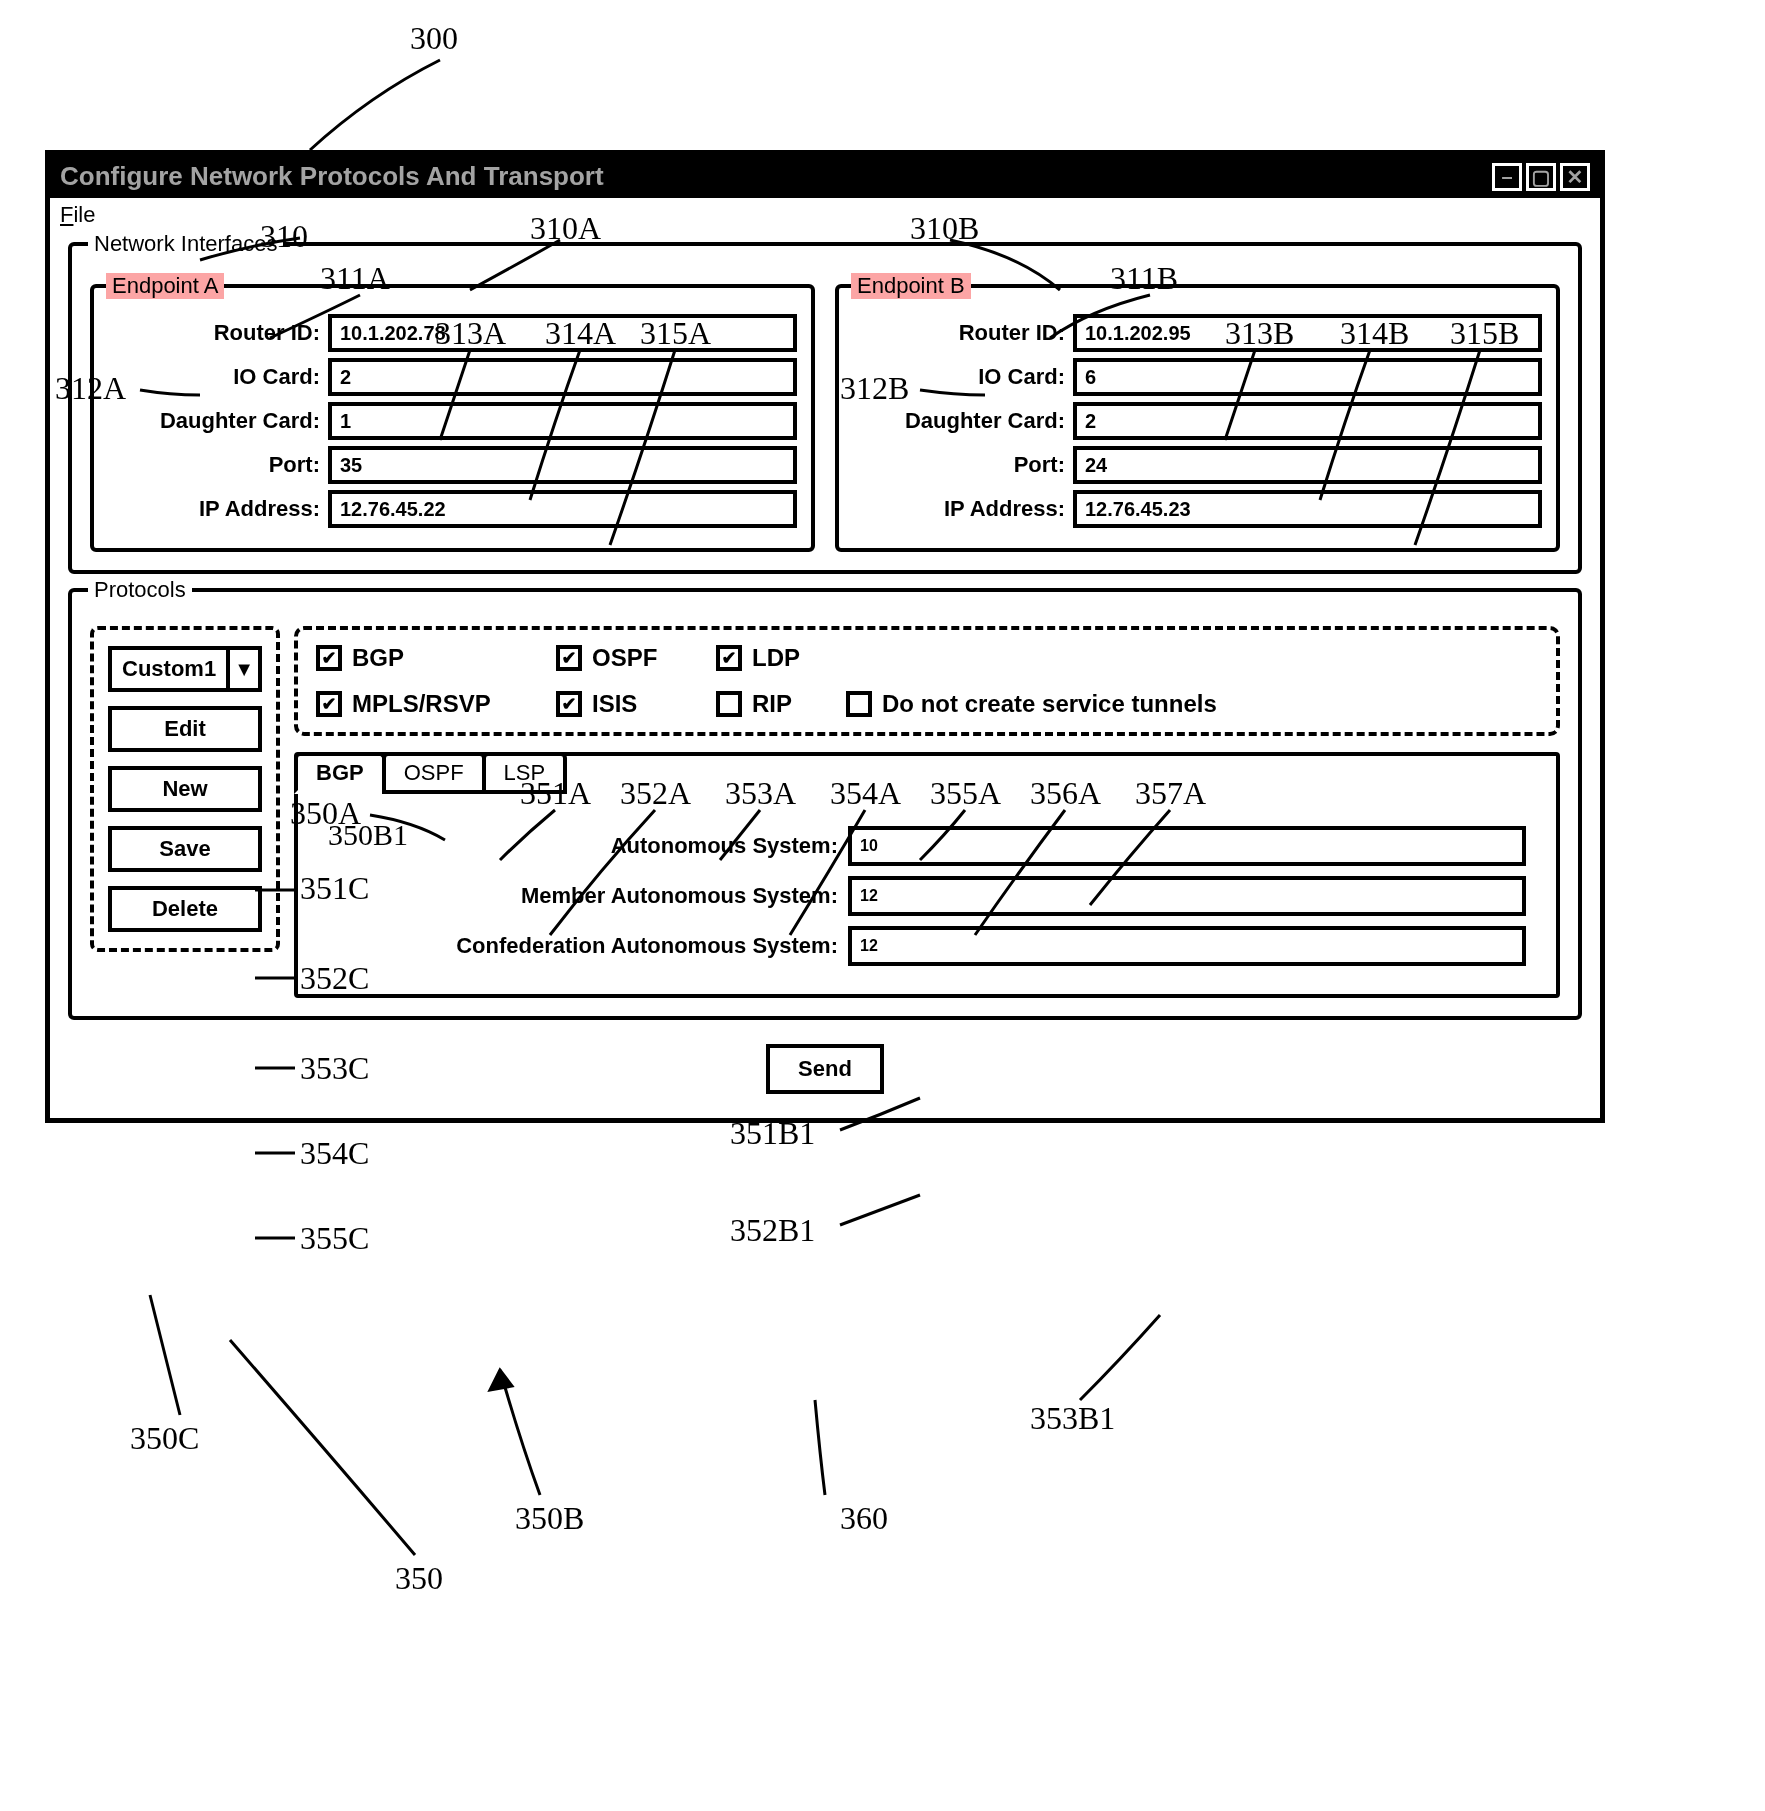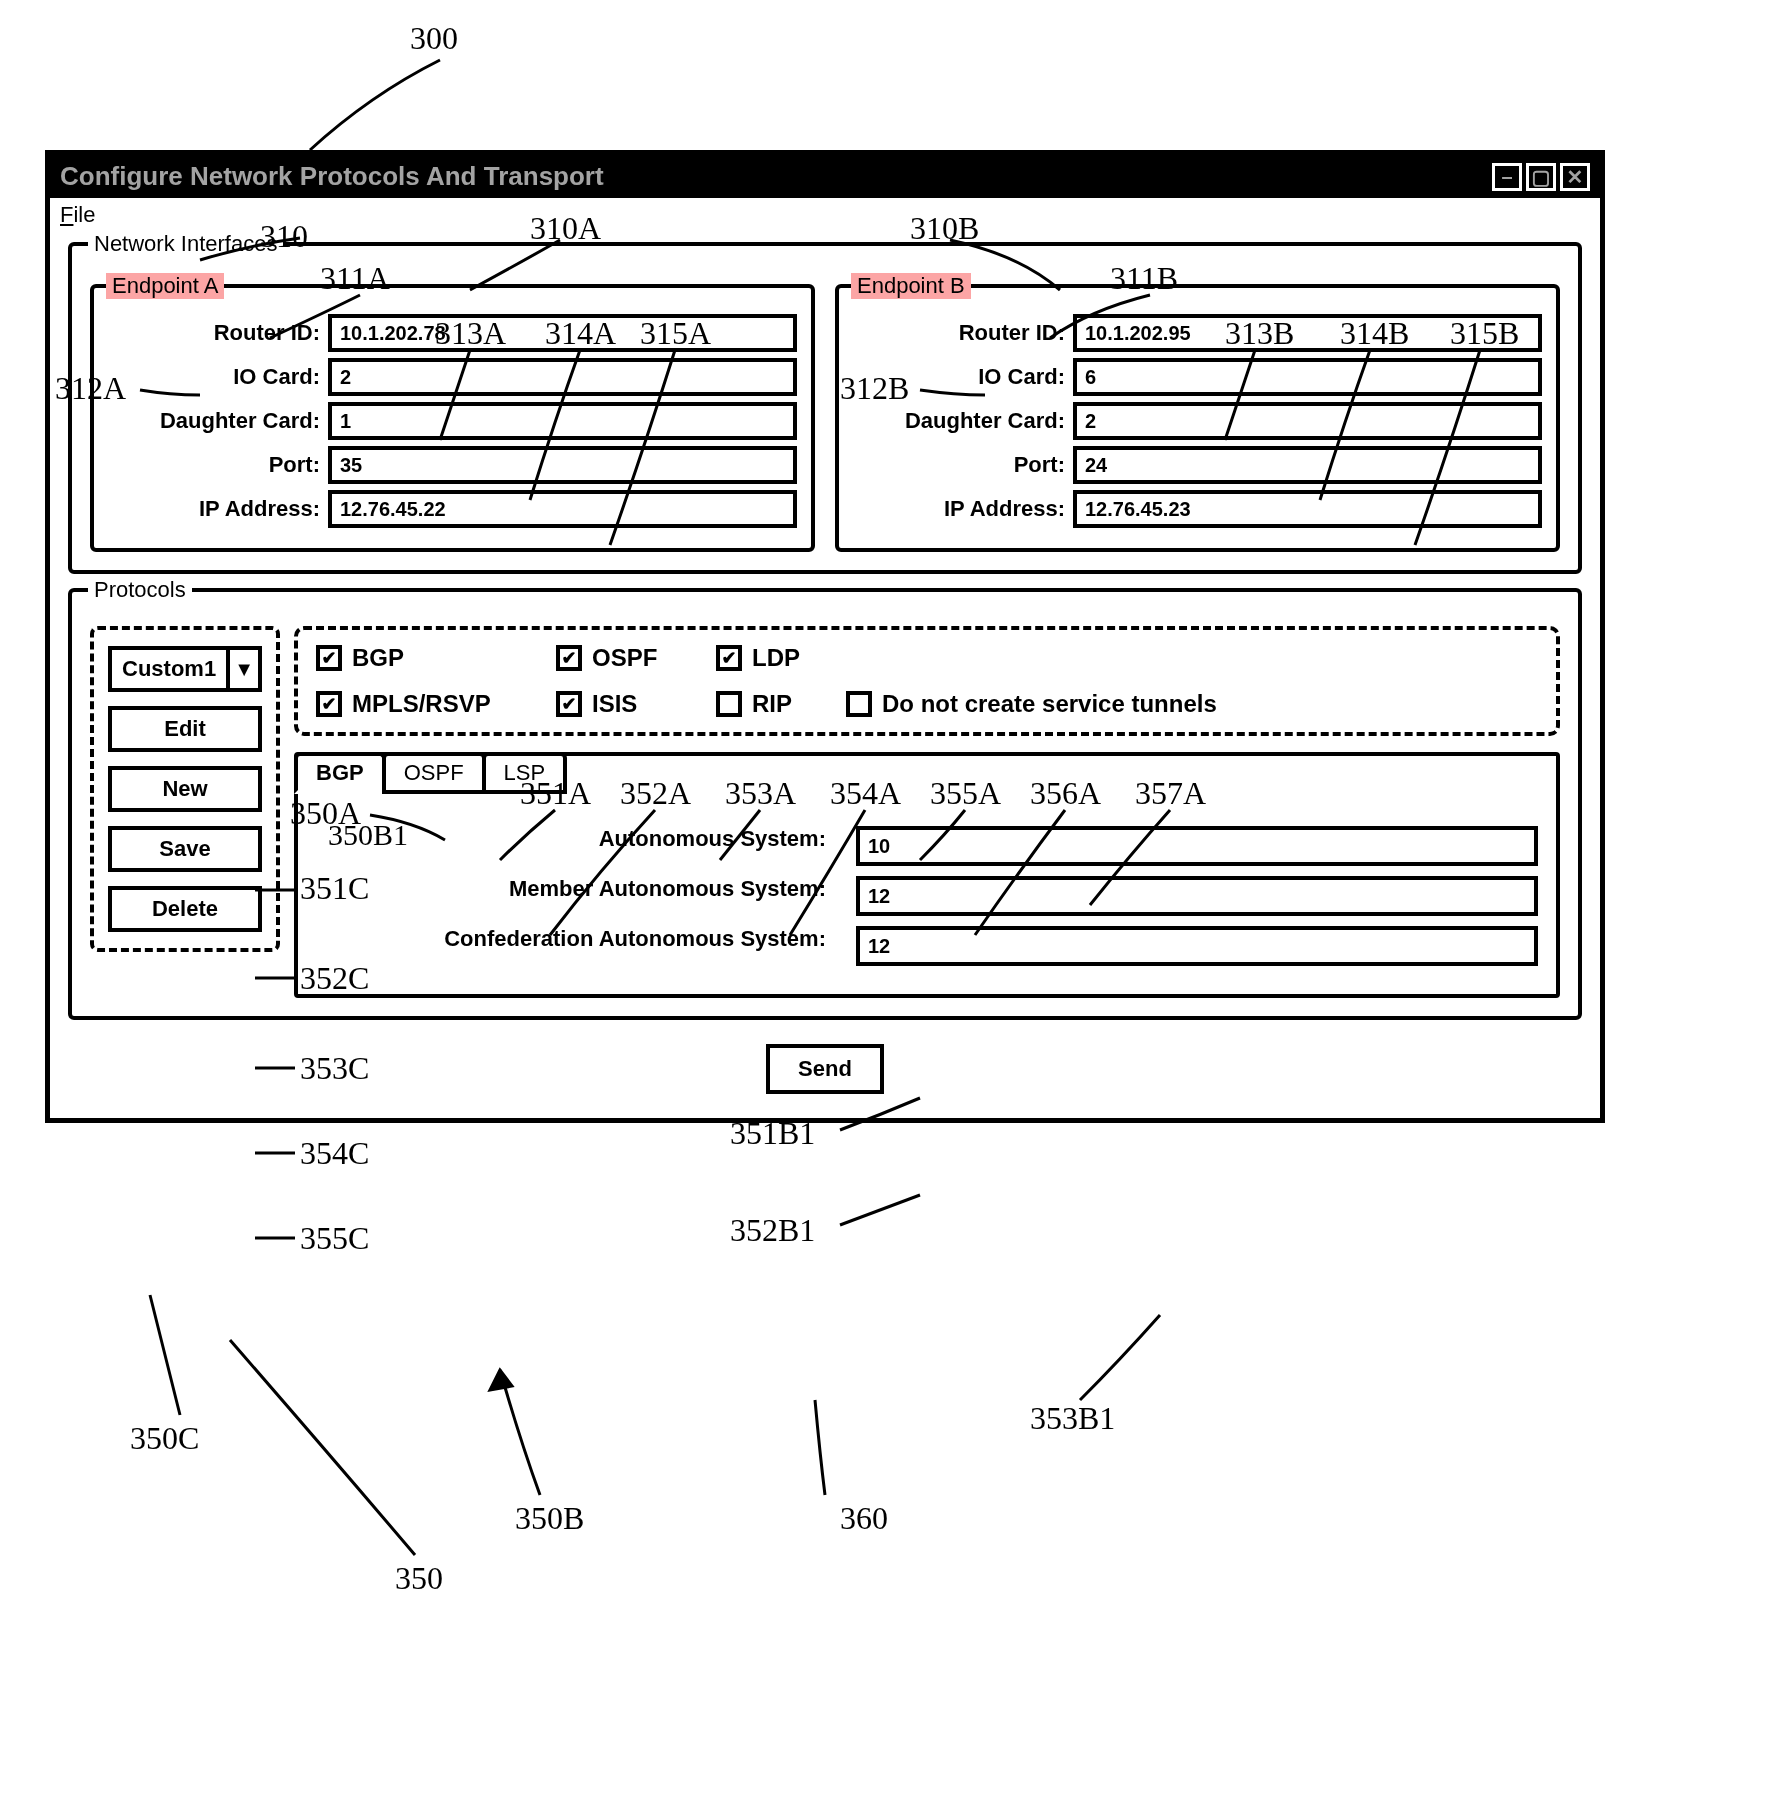--- a/index.html
+++ b/index.html
@@ -217,35 +217,35 @@
     border-top-right-radius: 6px;
   }
   .tab.inactive {
     border-bottom: 4px solid #000;
     font-weight: normal;
     z-index: 0;
     top: 0;
   }
   .tabrow {
     display: flex;
-    margin: 10px 0;
-    gap: 20px;
+    align-items: center;
+    margin: 10px 12px;
   }
   .tabrow .tlbl {
     width: 520px;
     text-align: right;
     padding-right: 10px;
     font-size: 22px;
     font-weight: bold;
   }
   .tabrow input[type=text] {
     flex: 1;
     height: 40px;
     border: 4px solid #000;
-    font-size: 20px;
+    font-size: 16px;
     font-weight: bold;
     padding: 0 8px;
   }
   .internal-ref {
     position: absolute;
     font-family: "Times New Roman", serif;
     font-size: 30px;
   }
 
   .send-wrap {

